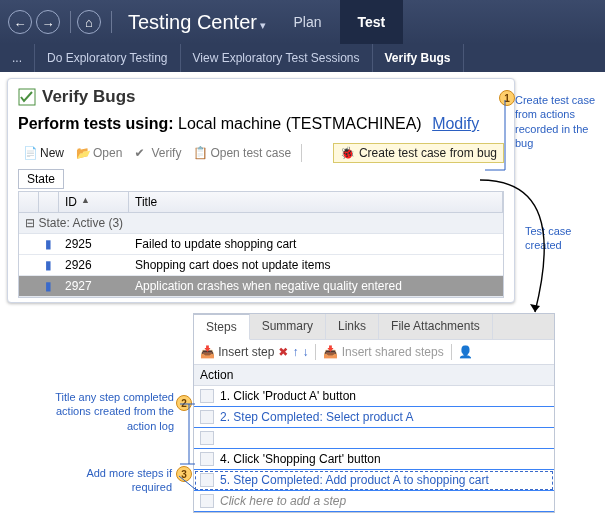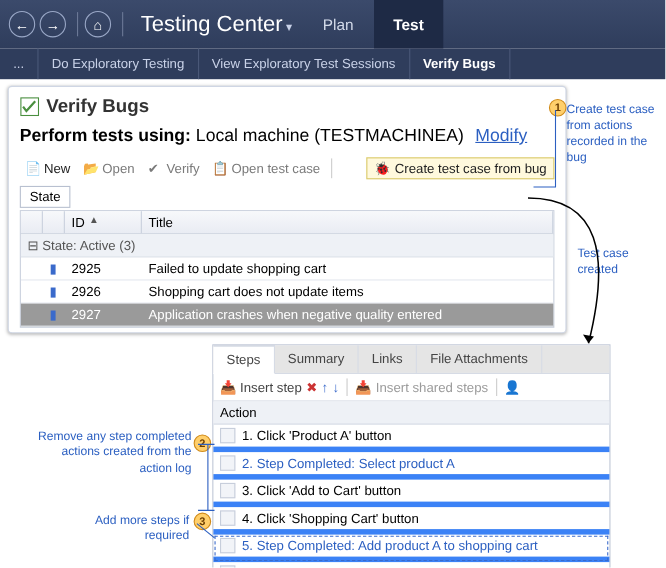--- a/index.html
+++ b/index.html
@@ -36,21 +36,21 @@
 .row.sel{background:#9a9a9a;color:#fff}
 .annot{position:absolute;color:#2b5fc1;font-size:11px;line-height:1.3}
 .bubble{width:16px;height:16px;border-radius:50%;background:#ffcf6b;border:1px solid #d18b1a;color:#6b3d00;display:flex;align-items:center;justify-content:center;font-size:10px;font-weight:600;position:absolute}
 .steps-pane{position:absolute;left:193px;top:313px;width:362px;border:1px solid #bfc7d6;background:#fff}
 .steps-tabs{display:flex;background:#e5e5e5}
 .steps-tabs div{padding:5px 12px;font-size:12px;color:#444;border-right:1px solid #d6dbe5}
 .steps-tabs div.active{background:#fff;border-top:1px solid #bfc7d6;border-bottom:1px solid #fff;margin-bottom:-1px}
 .steps-tb{display:flex;align-items:center;gap:4px;padding:4px 6px;border-top:1px solid #d6dbe5;border-bottom:1px solid #d6dbe5;font-size:12px;color:#444}
 .steps-tb .disabled{color:#9b9b9b}
 .action-head{background:#eef1f6;padding:3px 6px;font-size:12px;border-bottom:1px solid #d6dbe5}
-.srow{display:flex;align-items:center;padding:3px 6px;border-bottom:5px solid #3b82f6;font-size:12px;gap:6px}
+.srow{display:flex;align-items:center;padding:3px 6px;border-bottom:1px solid #3b82f6;font-size:12px;gap:6px}
 .srow.completed{color:#2b5fc1}
 .srow.sel5{outline:1px dashed #3a6acb;outline-offset:-2px}
 .srow.add{color:#888;font-style:italic}
 .sicon{width:14px;height:14px;background:#f2f4f8;border:1px solid #c7cedb;display:inline-block}
 svg.arrow{position:absolute;pointer-events:none}
 .sortarrow{font-size:9px;color:#555}
 </style>
 </head>
 <body>
 
@@ -162,21 +162,20 @@
   <div class="srow">
       <span class="sicon"></span>
       <span>1. Click 'Product A' button</span>
     </div>
   <div class="srow completed">
       <span class="sicon"></span>
       <span>2. Step Completed: Select product A</span>
     </div>
   <div class="srow">
       <span class="sicon"></span>
-      <span>3. Click 'Add to Cart' button</span>
     </div>
   <div class="srow">
       <span class="sicon"></span>
       <span>4. Click 'Shopping Cart' button</span>
     </div>
   <div class="srow completed sel5">
       <span class="sicon"></span>
       <span>5. Step Completed: Add product A to shopping cart</span>
     </div>
   <div class="srow add">
@@ -184,21 +183,21 @@
       <span>Click here to add a step</span>
     </div>
 </div>
 
 <div class="bubble" style="left:499px;top:90px">1</div>
 <div class="bubble" style="left:176px;top:395px">2</div>
 <div class="bubble" style="left:176px;top:466px">3</div>
 
 <div class="annot" style="left:515px;top:93px;width:85px">Create test case from actions recorded in the bug</div>
 <div class="annot" style="left:525px;top:224px;width:75px">Test case created</div>
-<div class="annot" style="left:24px;top:390px;width:150px;text-align:right">Remove any step completed actions created from the action log</div>
+<div class="annot" style="left:24px;top:390px;width:150px;text-align:right">Title any step completed actions created from the action log</div>
 <div class="annot" style="left:70px;top:466px;width:102px;text-align:right">Add more steps if required</div>
 
 <svg class="arrow" style="left:480px;top:100px" width="40" height="80">
   <path d="M25 0 L25 70 L5 70" stroke="#2b5fc1" stroke-width="1" fill="none"></path>
 </svg>
 <svg class="arrow" style="left:475px;top:172px" width="100" height="150">
   <path d="M5 8 C70 8 80 60 60 140" stroke="#000" stroke-width="1.4" fill="none"></path>
   <path d="M60 140 l-5 -8 l10 2 z" fill="#000"></path>
 </svg>
 <svg class="arrow" style="left:175px;top:400px" width="30" height="68">

